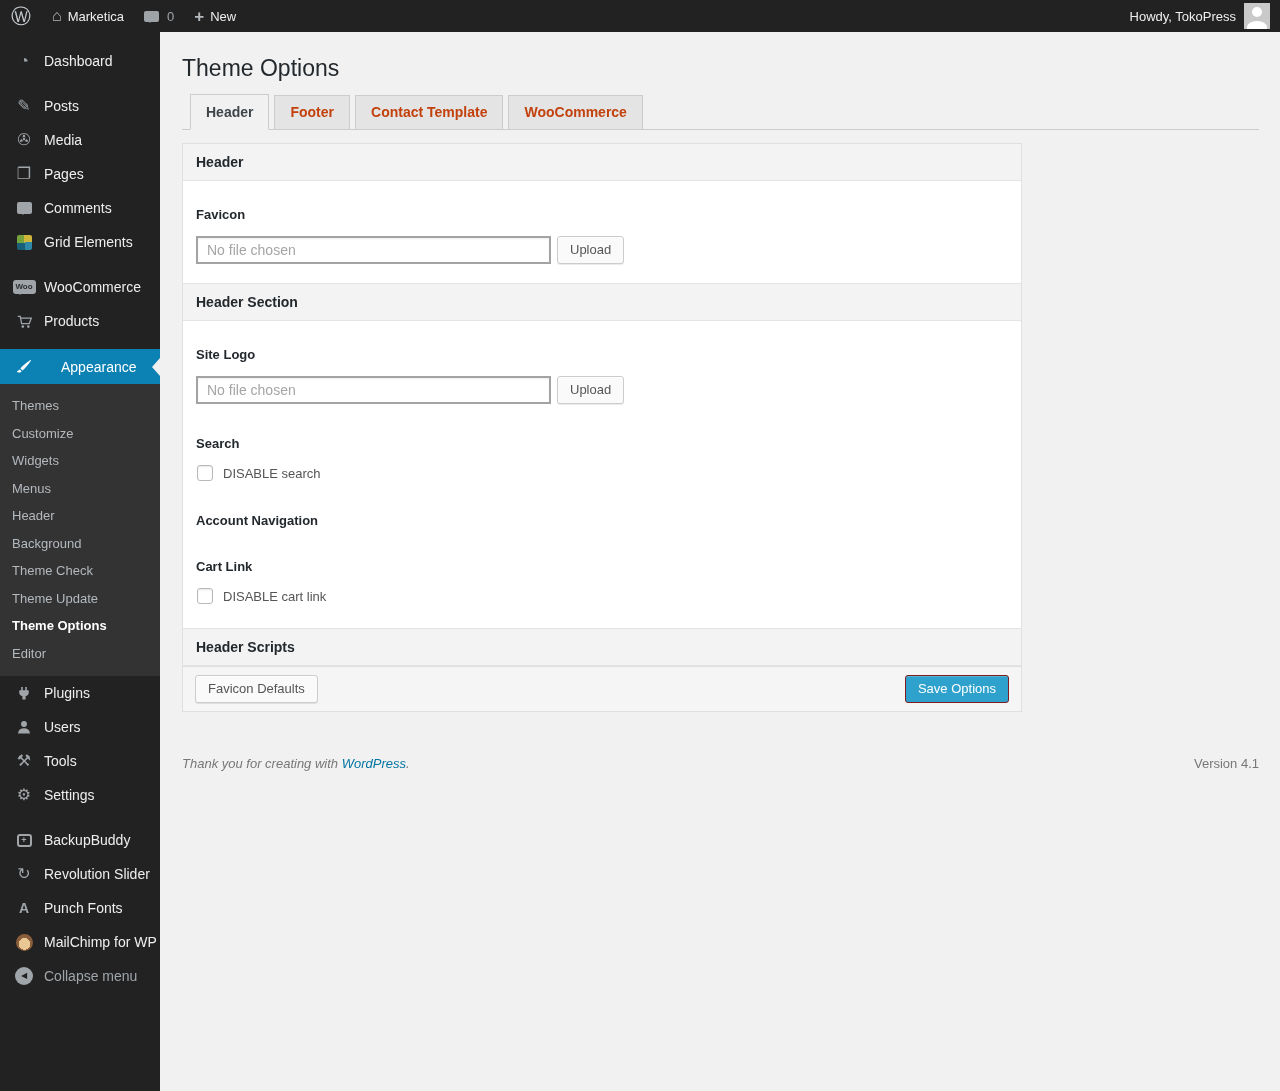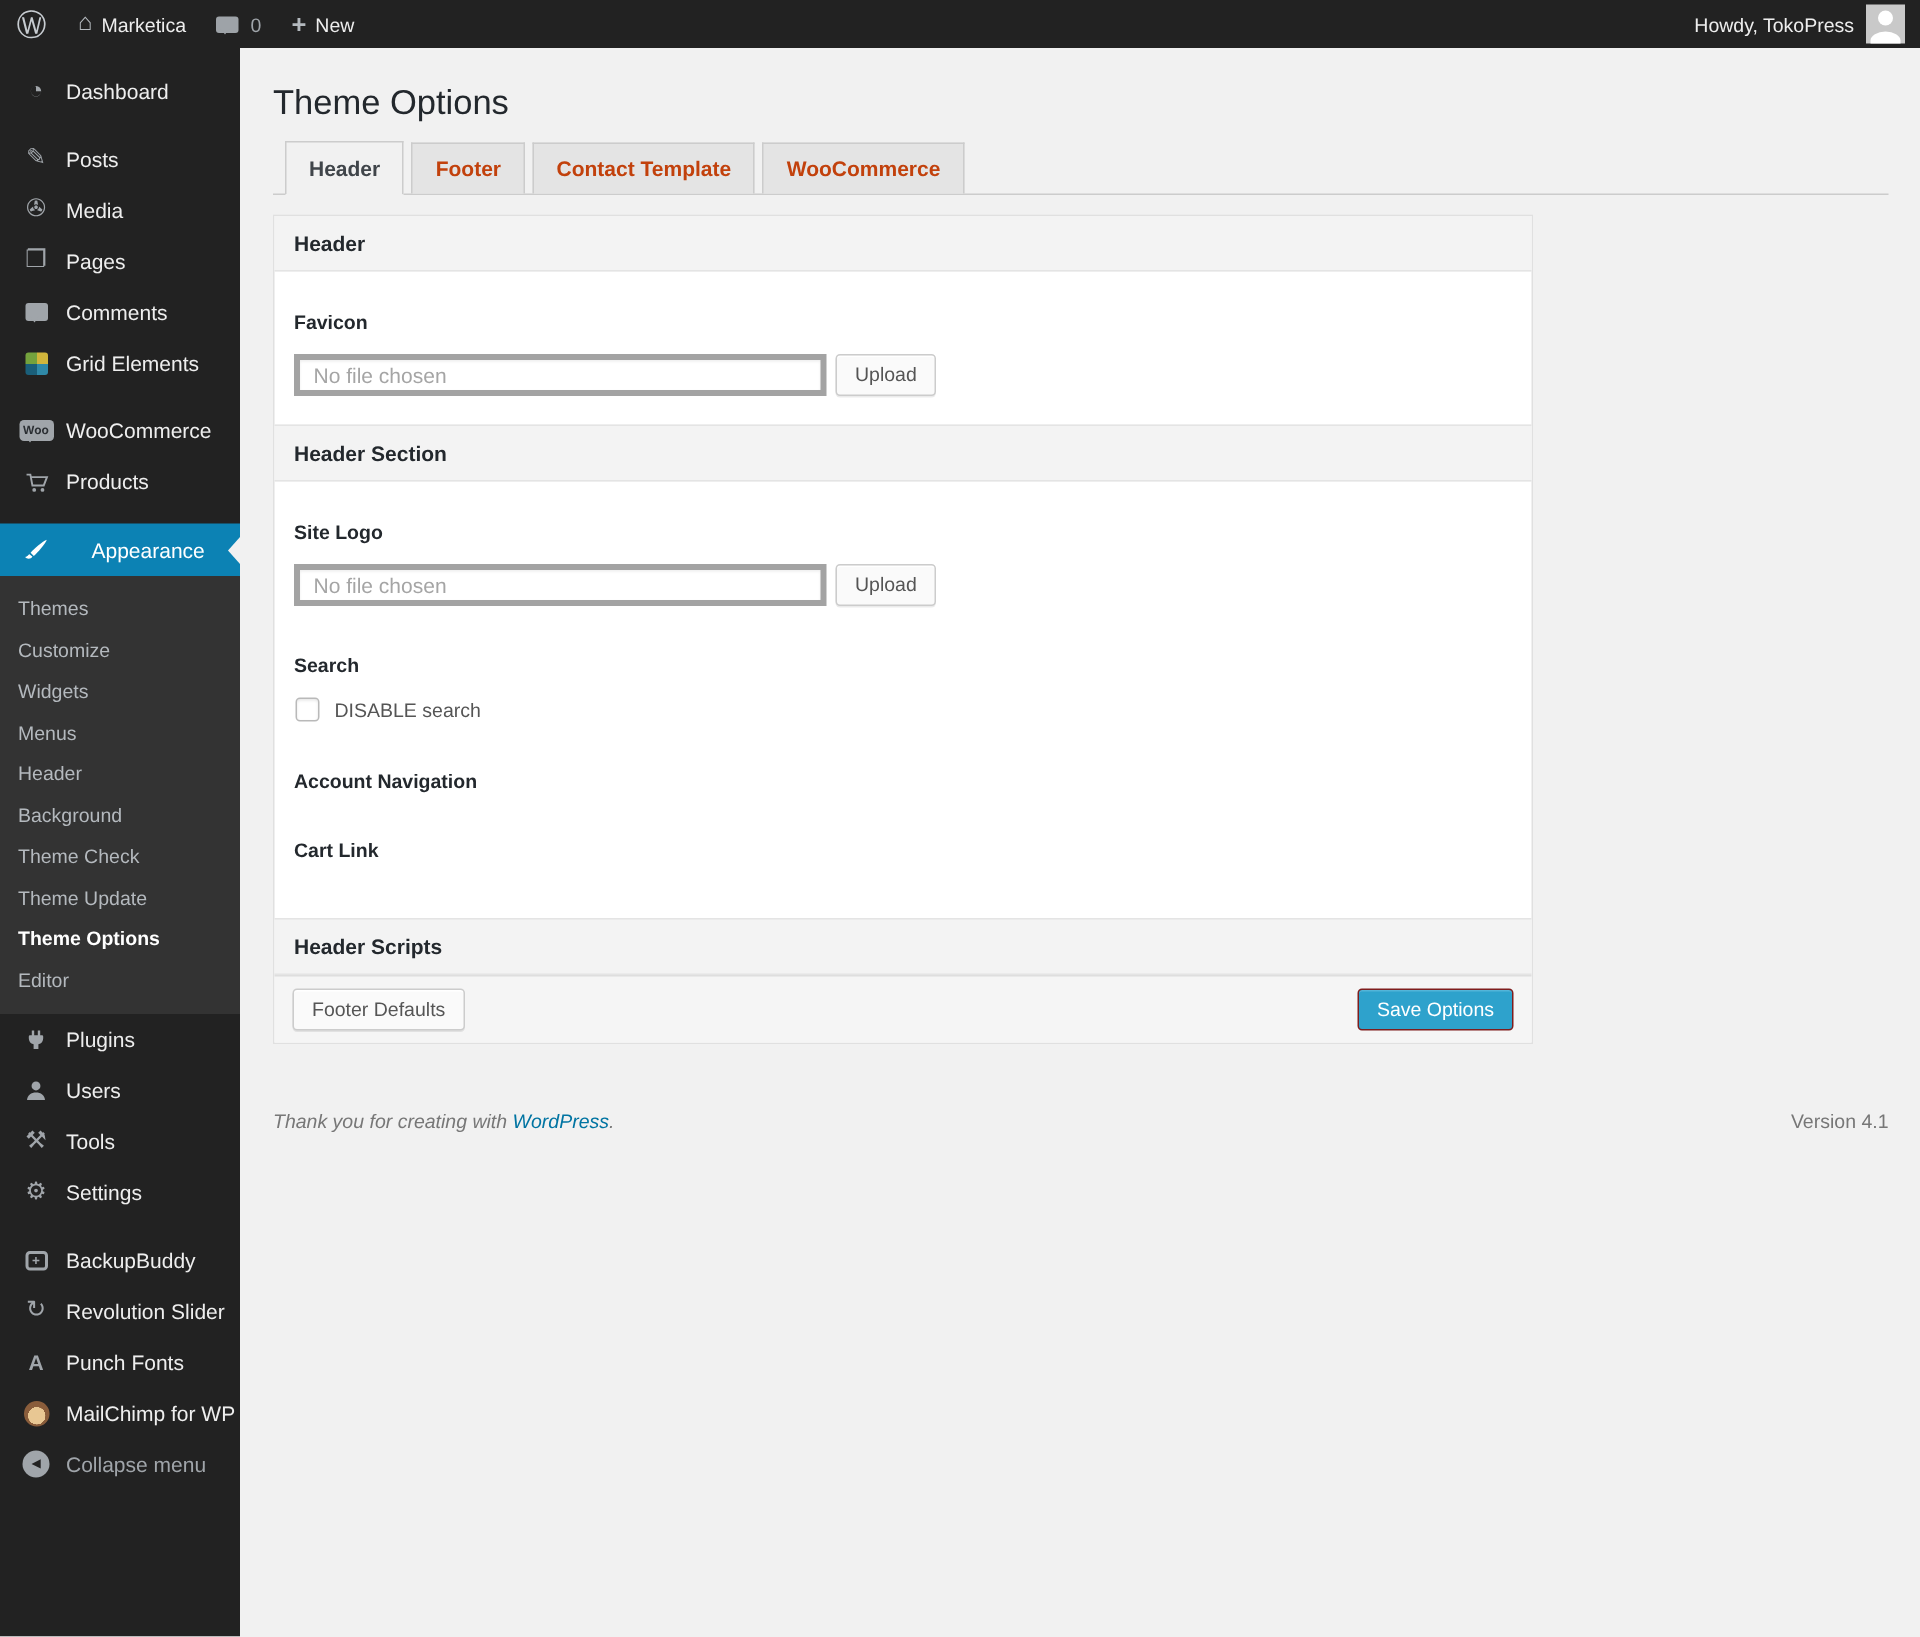--- a/index.html
+++ b/index.html
@@ -82,21 +82,21 @@
   .section-bar { background:#f3f3f3; border-top:1px solid #e4e4e4; border-bottom:1px solid #e4e4e4;
     padding:10px 13px; font-size:14px; font-weight:600; color:#23282d; line-height:16px; }
   .section-bar.first { border-top:none; }
   .field { padding:27px 13px 19px; }
   .field.multi { padding:27px 13px 24px; }
   .field.script { padding:27px 13px 49px; }
   .group { margin-bottom:33px; }
   .group:last-child { margin-bottom:0; }
   .f-label { font-size:13px; font-weight:bold; color:#23282d; margin-bottom:15px; line-height:13px; }
   .file-row { display:flex; align-items:center; }
-  .file-input { width:355px; height:28px; padding:0 9px; border:4px solid #a3a3a3; background:#fff;
+  .file-input { width:355px; height:28px; padding:0 9px; border:2px solid #a3a3a3; background:#fff;
     color:#a5a5a5; font-size:14px; font-family:"Liberation Sans", sans-serif;
     box-shadow:inset 0 1px 2px rgba(0,0,0,.07); outline:none; }
   .btn { height:28px; margin-left:6px; padding:0 12px; background:#fafafa; border:1px solid #ccc; border-radius:3px;
     color:#555; font-size:13px; font-family:"Liberation Sans", sans-serif; cursor:pointer;
     box-shadow:inset 0 1px 0 #fff, 0 1px 0 rgba(0,0,0,.08); line-height:26px; }
   .cb-row { display:flex; align-items:center; cursor:pointer; }
   .cb { appearance:none; -webkit-appearance:none; width:16px; height:16px; border:1px solid #b9b9b9; border-radius:3px;
     background:#fff; margin:0 10px 0 1px; box-shadow:inset 0 1px 2px rgba(0,0,0,.1); cursor:pointer; flex:none; }
   .cb-label { font-size:13px; color:#555; }
   .script-row { display:flex; align-items:flex-start; }
@@ -321,28 +321,32 @@
           <span class="cb-label">DISABLE search</span>
         </label>
       </div>
 
       <div class="group">
         <div class="f-label">Account Navigation</div>
       </div>
 
       <div class="group">
         <div class="f-label">Cart Link</div>
+        <label class="cb-row">
+          <input type="checkbox" class="cb" style="">
+          <span class="cb-label">DISABLE cart link</span>
+        </label>
       </div>
     </div>
 
     <div class="section-bar">Header Scripts</div>
 
 
     <div class="panel-footer">
-      <button class="btn" style="margin-left:0;">Footer Defaults</button>
+      <button class="btn" style="margin-left:0;">Favicon Defaults</button>
       <button class="btn-primary">Save Options</button>
     </div>
   </div>
 
   <div class="page-footer">
     <span class="thanks">
       <span>Thank you for creating with</span>
       <a class="wp-link">WordPress</a><span>.</span>
     </span>
     <span class="version">Version 4.1</span>

